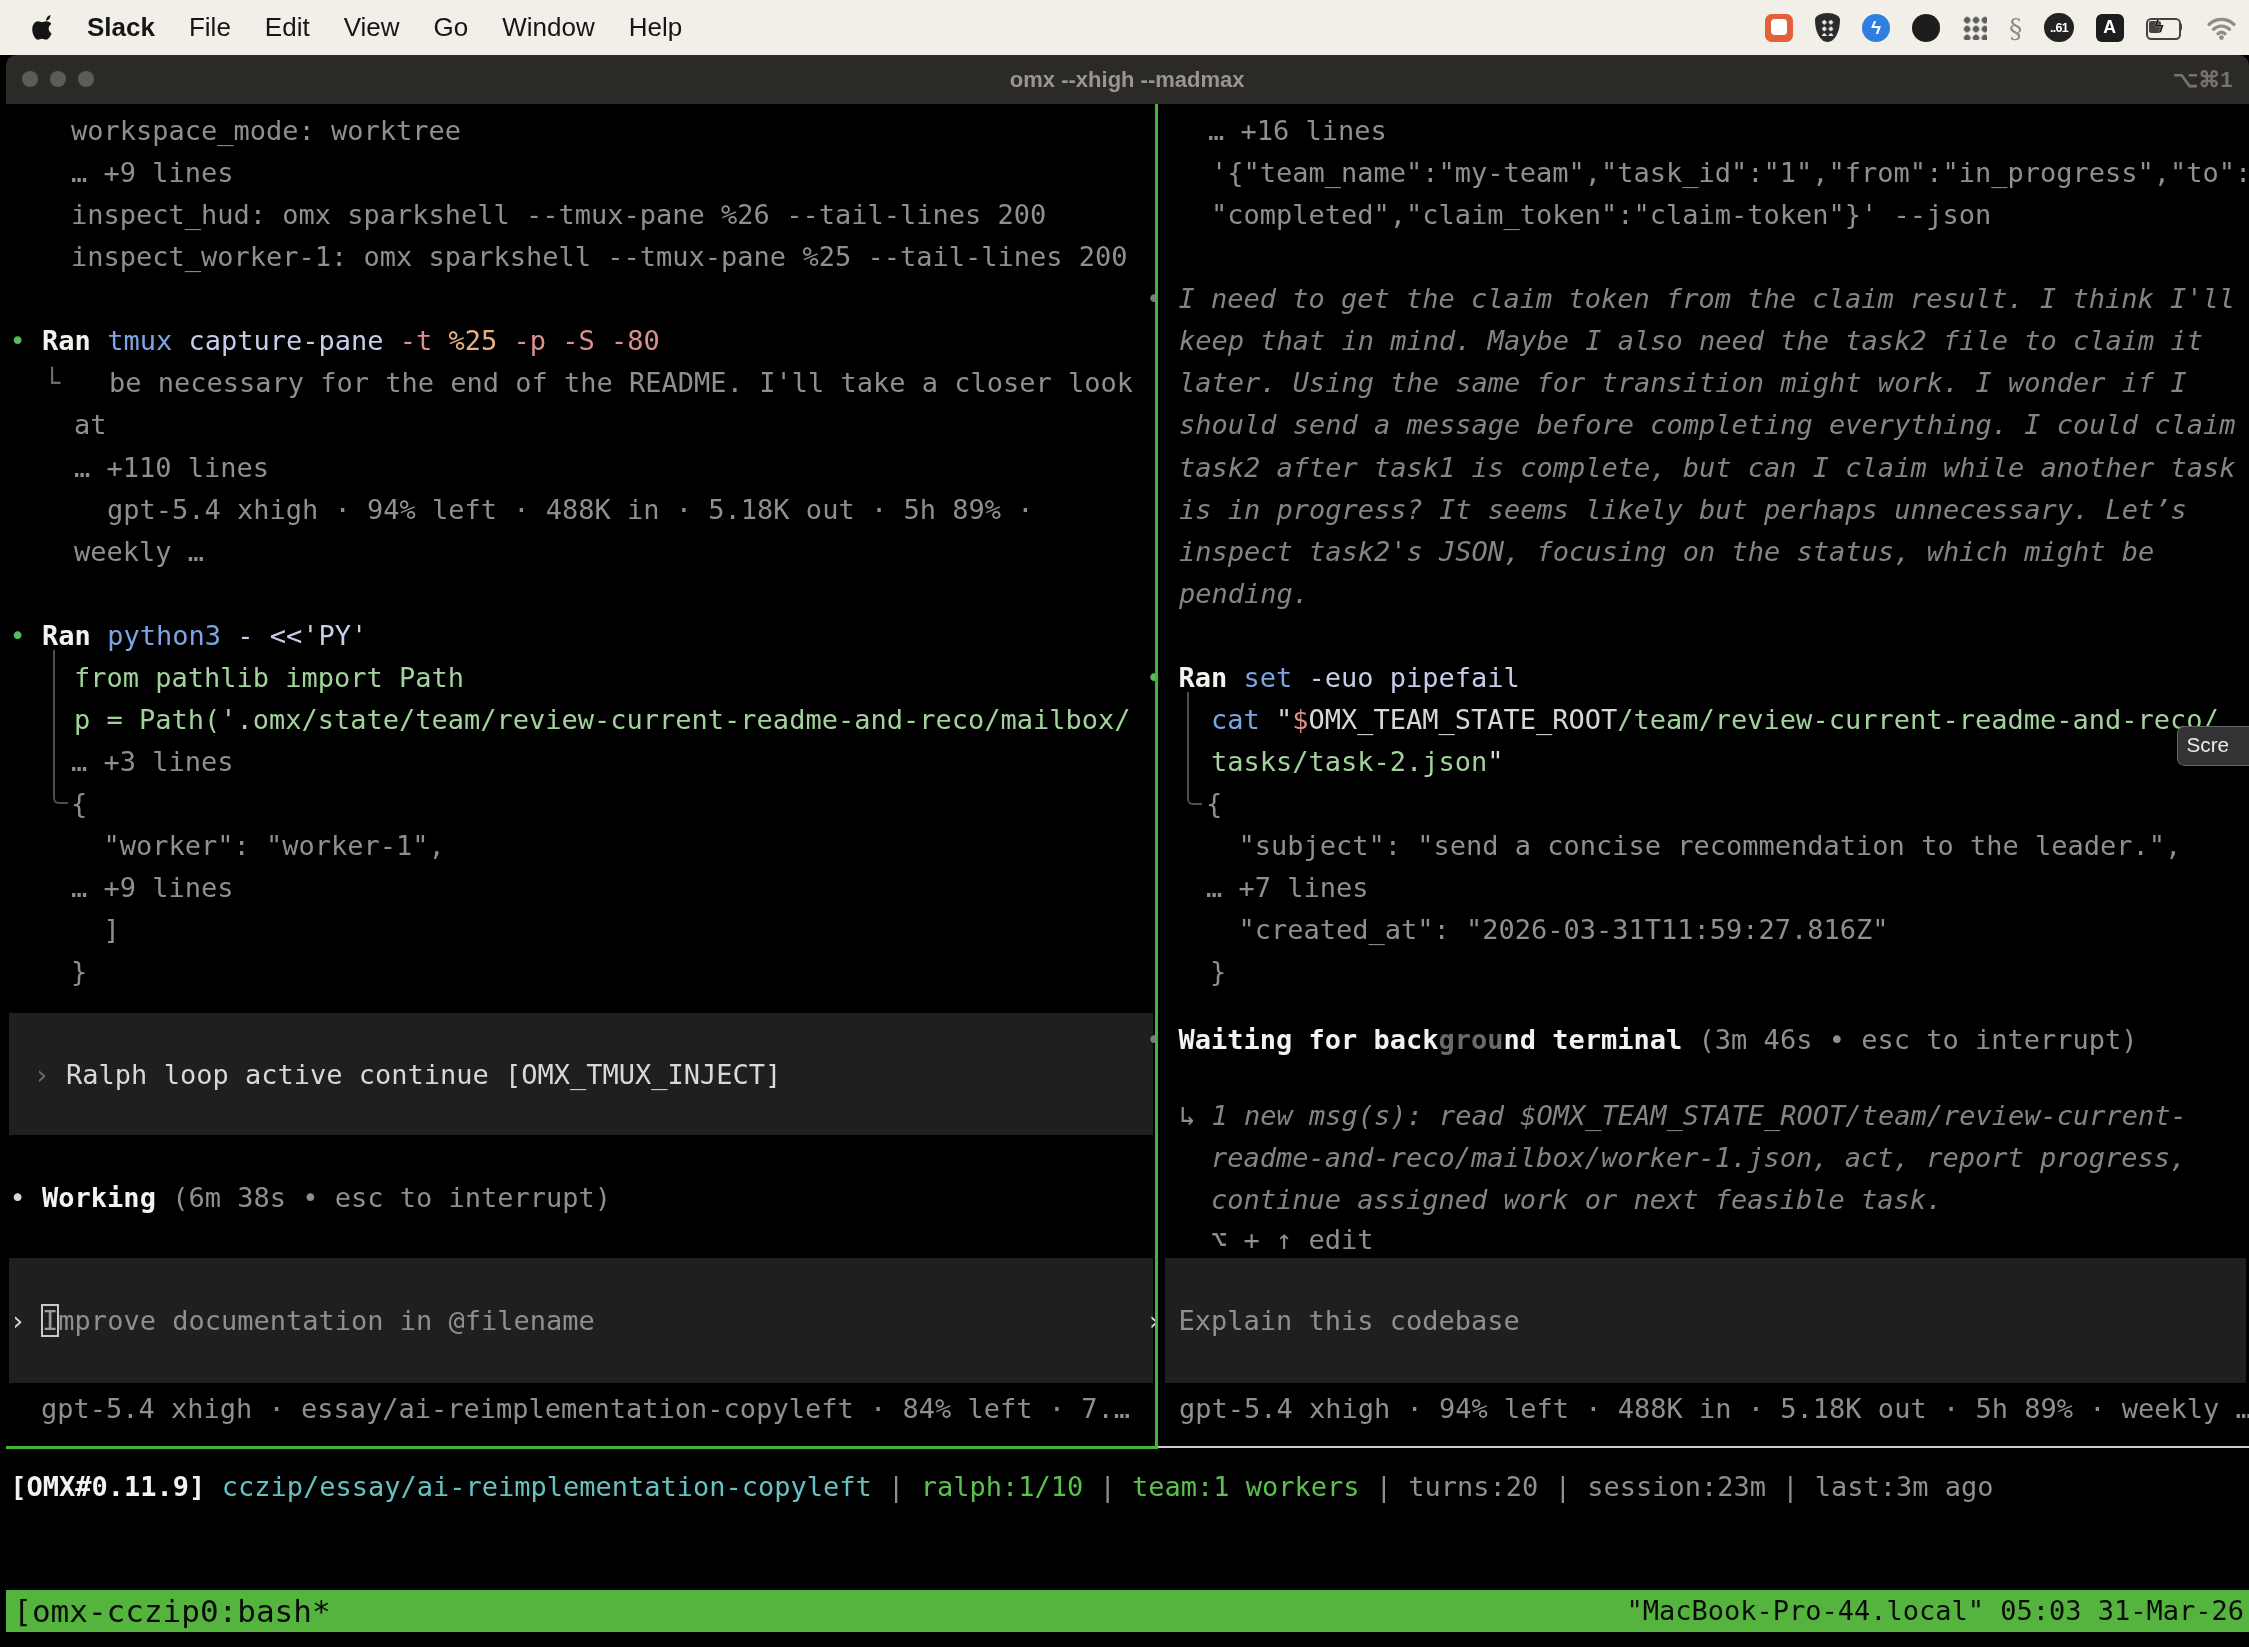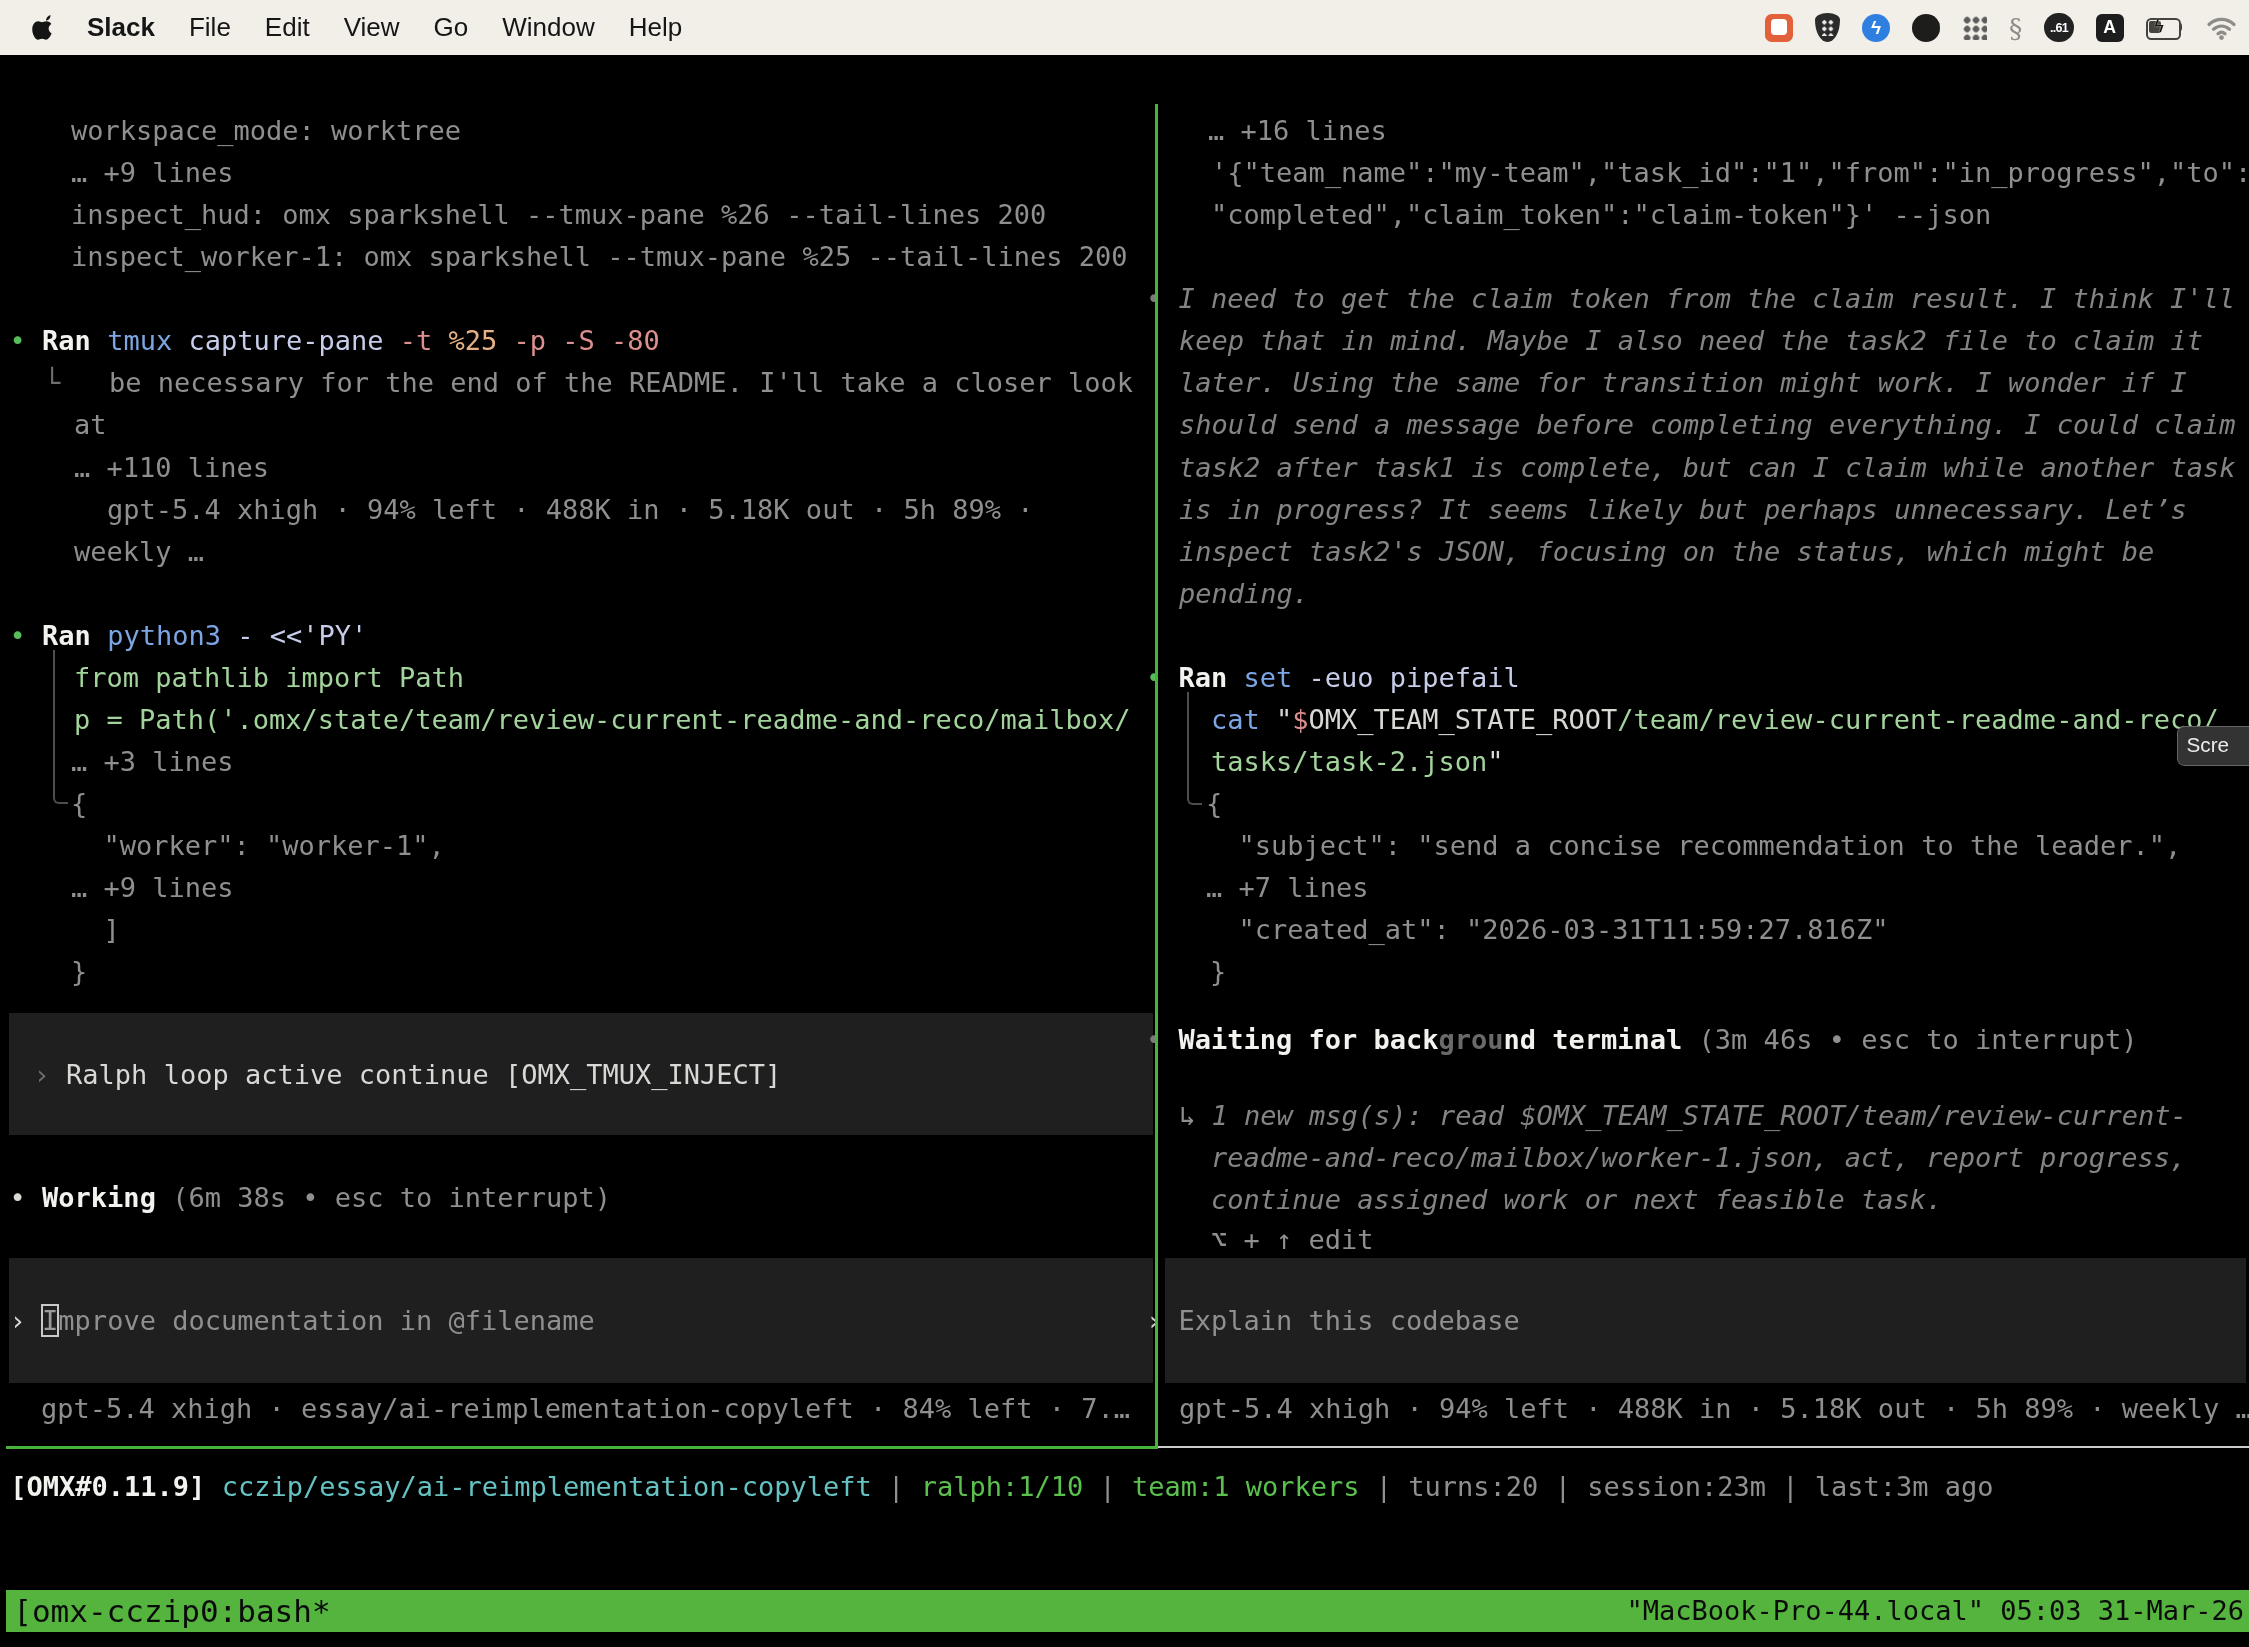--- a/index.html
+++ b/index.html
@@ -114,20 +114,27 @@
         <path d="M2 7.6 C8 2.2 16 2.2 22 7.6" stroke="#8e8c86" stroke-width="2.6" fill="none" stroke-linecap="round"></path>
         <path d="M5.6 11.4 C9.6 8 14.4 8 18.4 11.4" stroke="#8e8c86" stroke-width="2.6" fill="none" stroke-linecap="round"></path>
         <path d="M9.2 15 C11 13.5 13 13.5 14.8 15" stroke="#8e8c86" stroke-width="2.6" fill="none" stroke-linecap="round"></path>
         <circle cx="12" cy="18" r="1.9" fill="#8e8c86"></circle>
       </svg>
     </span>
   </span>
 </div>
 
 <div id="window">
+  <div id="titlebar">
+    <span class="tl-btn" id="tl-close"></span>
+    <span class="tl-btn" id="tl-min"></span>
+    <span class="tl-btn" id="tl-zoom"></span>
+    <span id="win-title">omx --xhigh --madmax</span>
+    <span id="win-shortcut">⌥⌘1</span>
+  </div>
 
   <div id="terminal">
 
     <div class="band" id="band-ralph"></div>
     <div class="band" id="band-input-left"></div>
     <div class="band" id="band-input-right"></div>
 
     <div class="connector" id="conn-left"></div>
     <div class="connector" id="conn-right"></div>
 

